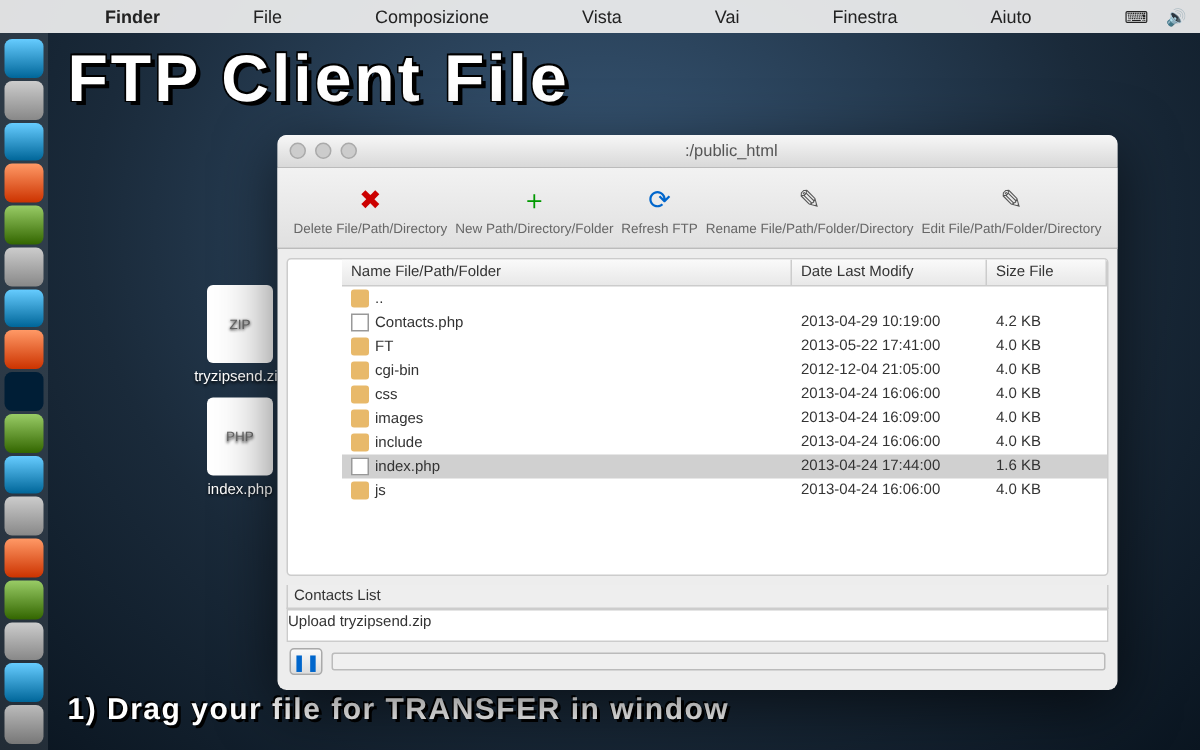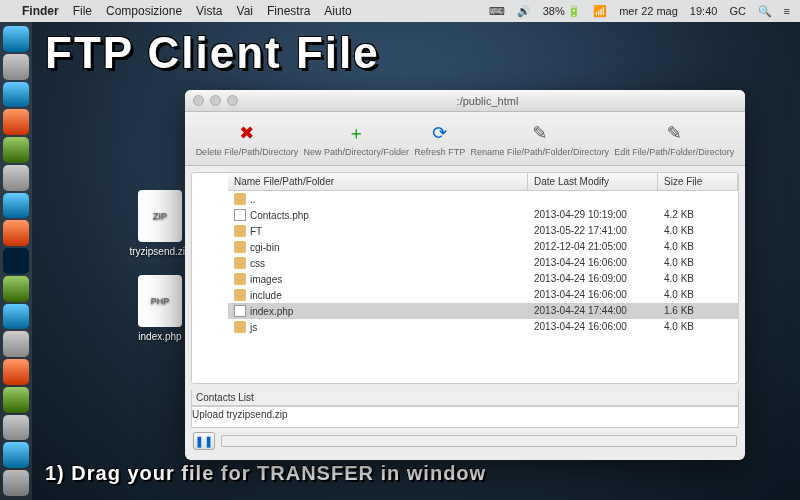--- a/index.html
+++ b/index.html
@@ -1,19 +1,19 @@
 <!DOCTYPE html>
 <html><head>
 <meta charset="utf-8">
 <style>
 * { margin:0; padding:0; box-sizing:border-box; font-family: "Lucida Grande", "Helvetica Neue", sans-serif; }
 body { width:800px; height:500px; overflow:hidden; background: radial-gradient(ellipse at 50% 30%, #3a5a7a 0%, #1a2a3a 60%, #0a1520 100%); position:relative; }
 
 
-.menubar { height:22px; background:rgba(240,240,240,0.92); display:flex; align-items:center; padding:0 10px; font-size:12px; color:#222; position:relative; z-index:100; }
+.menubar { height:22px; background:rgba(240,240,240,0.92); display:flex; align-items:center; padding:0 10px; font-size:12px; color:#222; position:relative; z-index:100;gap:48px; }
 .menubar .apple { margin-right:12px; }
 .menubar .menu-item { margin-right:14px; cursor:default; }
 .menubar .menu-item.bold { font-weight:bold; }
 .menubar .right { margin-left:auto; display:flex; align-items:center; gap:12px; font-size:11px; }
 .menubar .right span { display:flex; align-items:center; gap:3px; }
 
 
 .dock { position:absolute; left:0; top:22px; bottom:0; width:32px; background:rgba(255,255,255,0.1); display:flex; flex-direction:column; align-items:center; padding:4px 0; gap:2px; z-index:50; }
 .dock .dock-icon { width:26px; height:26px; border-radius:5px; background:linear-gradient(#6af,#36c); }
 .dock .dock-icon.sys { background:linear-gradient(#ccc,#888); }
@@ -112,21 +112,21 @@
   <div class="dock-icon app1"></div>
   <div class="dock-icon trash"></div>
 </div>
 
 <div class="desk-icon" style="top:190px;left:125px">
   <div class="icon-box">
       <span>ZIP</span>
     </div>
   <div>tryzipsend.zip</div>
 </div>
-<div class="desk-icon" style="top:275px;left:125px">
+<div class="desk-icon" style="top:265px;left:125px">
   <div class="icon-box">
       <span>PHP</span>
     </div>
   <div>index.php</div>
 </div>
 
 <div class="big-title">FTP Client File</div>
 <div class="instruction">1) Drag your file for TRANSFER in window</div>
 
 <div class="window">

